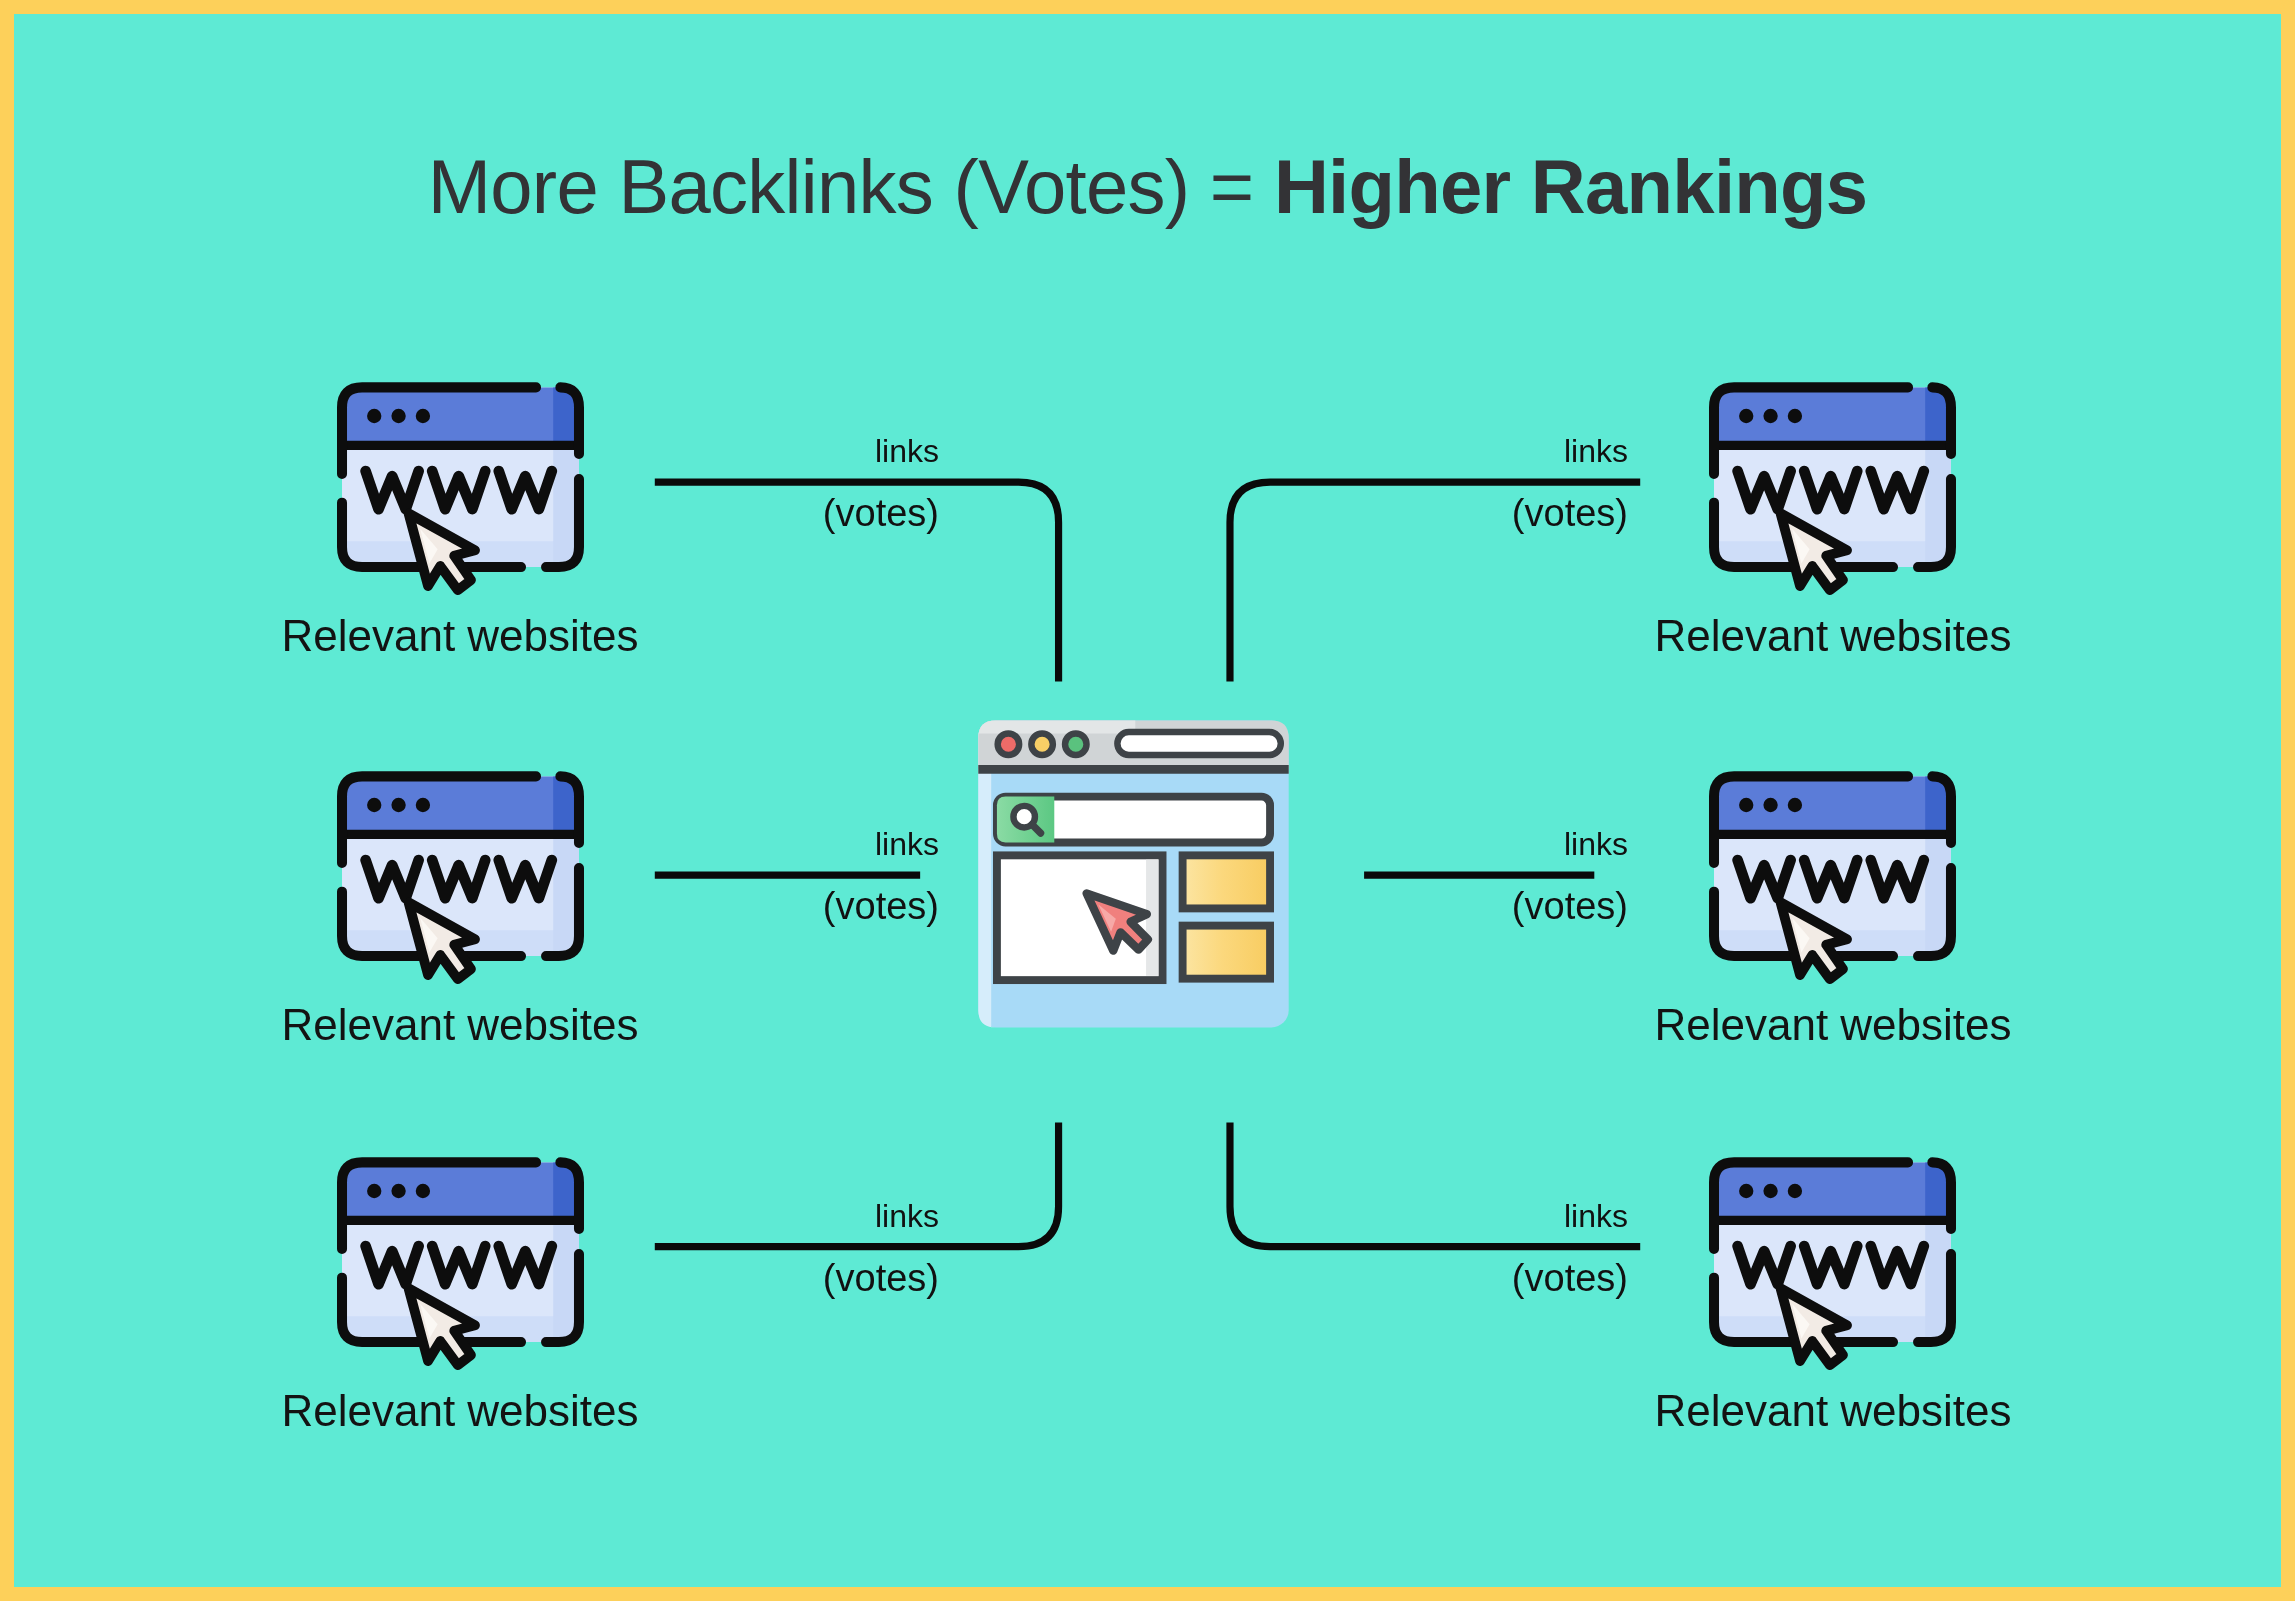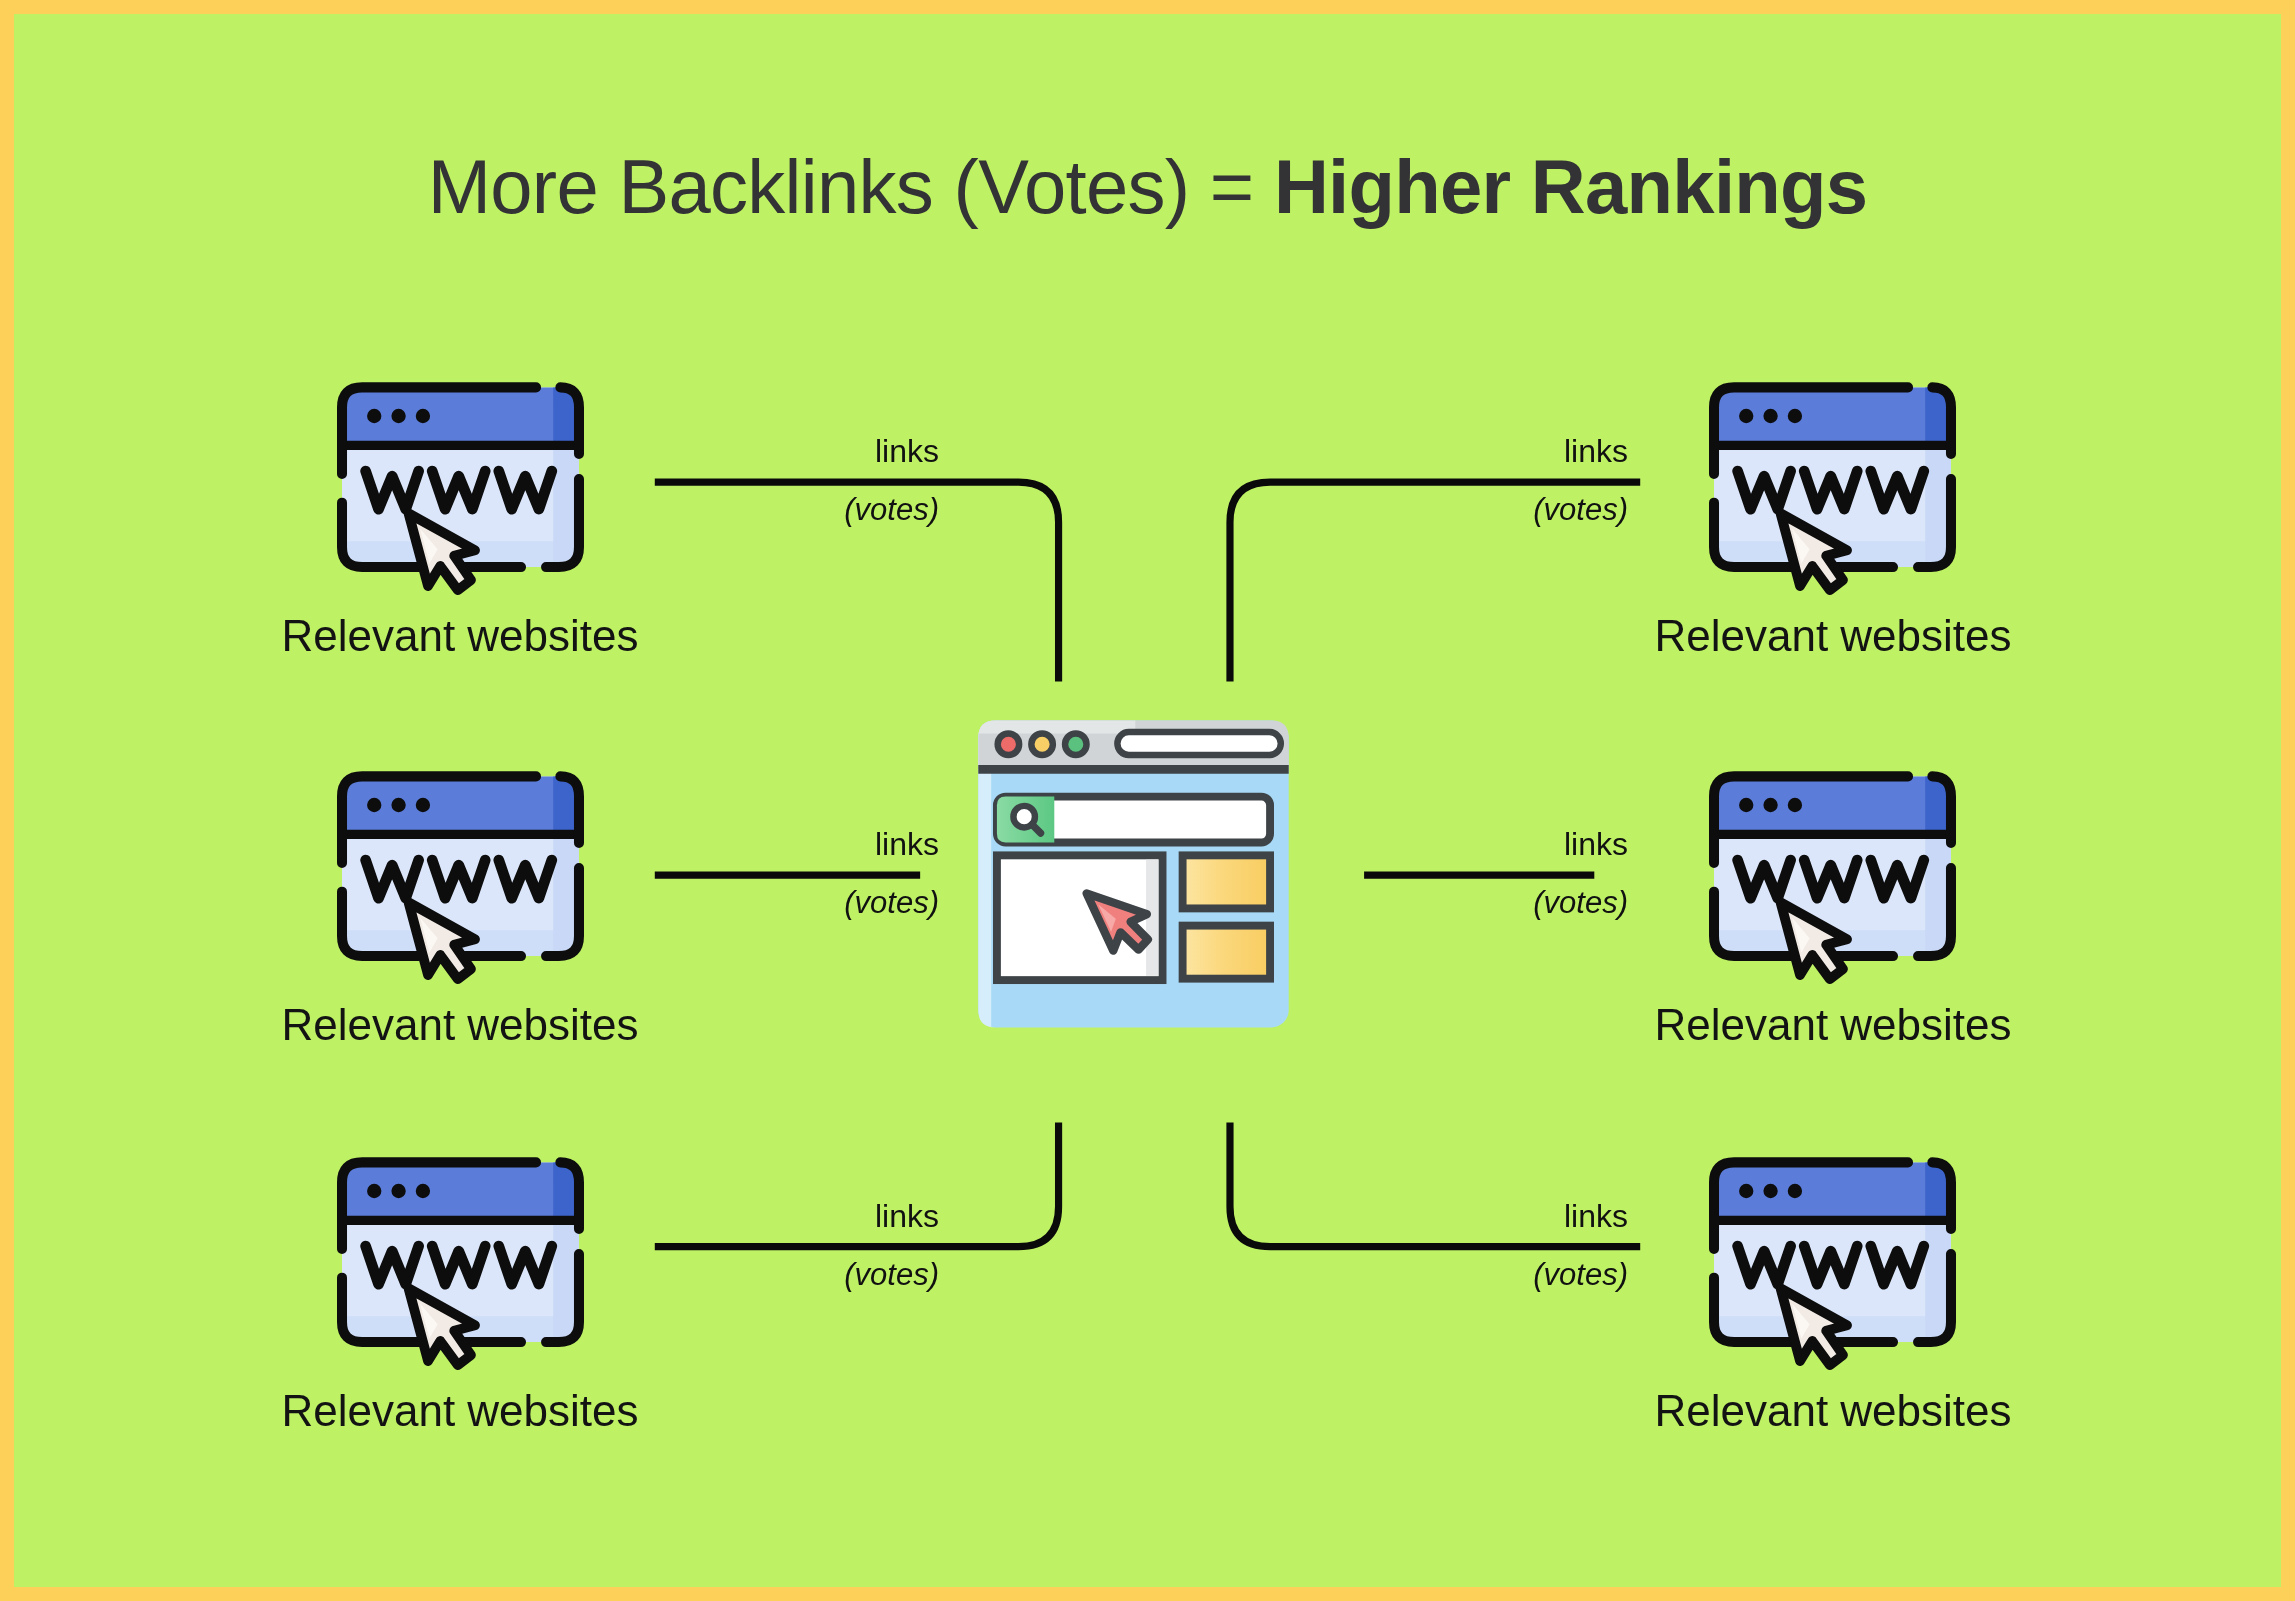--- a/index.html
+++ b/index.html
@@ -7,21 +7,21 @@
     padding: 0;
     width: 2295px;
     height: 1601px;
     font-family: "Liberation Sans", sans-serif;
   }
   .stage {
     position: absolute;
     left: 0; top: 0;
     width: 2295px;
     height: 1601px;
-    background: #bef264;
+    background: #5eead4;
     overflow: hidden;
   }
   .border-overlay {
     position: absolute;
     left: 0; top: 0;
     width: 2295px;
     height: 1601px;
     border: 14.3px solid #FDD05A;
     box-sizing: border-box;
     pointer-events: none;
@@ -75,22 +75,21 @@
     text-align: right;
     z-index: 3;
     color: #111111;
   }
   .edge-label .links-text {
     font-size: 32px;
     font-style: normal;
     display: block;
   }
   .edge-label .votes-text {
-    font-size: 31px;
-    font-style: italic;
+    font-size: 38px;
     display: block;
   }
 
   .center-node {
     position: absolute;
     left: 974px;
     top: 716px;
     width: 319px;
     height: 316px;
     z-index: 2;

